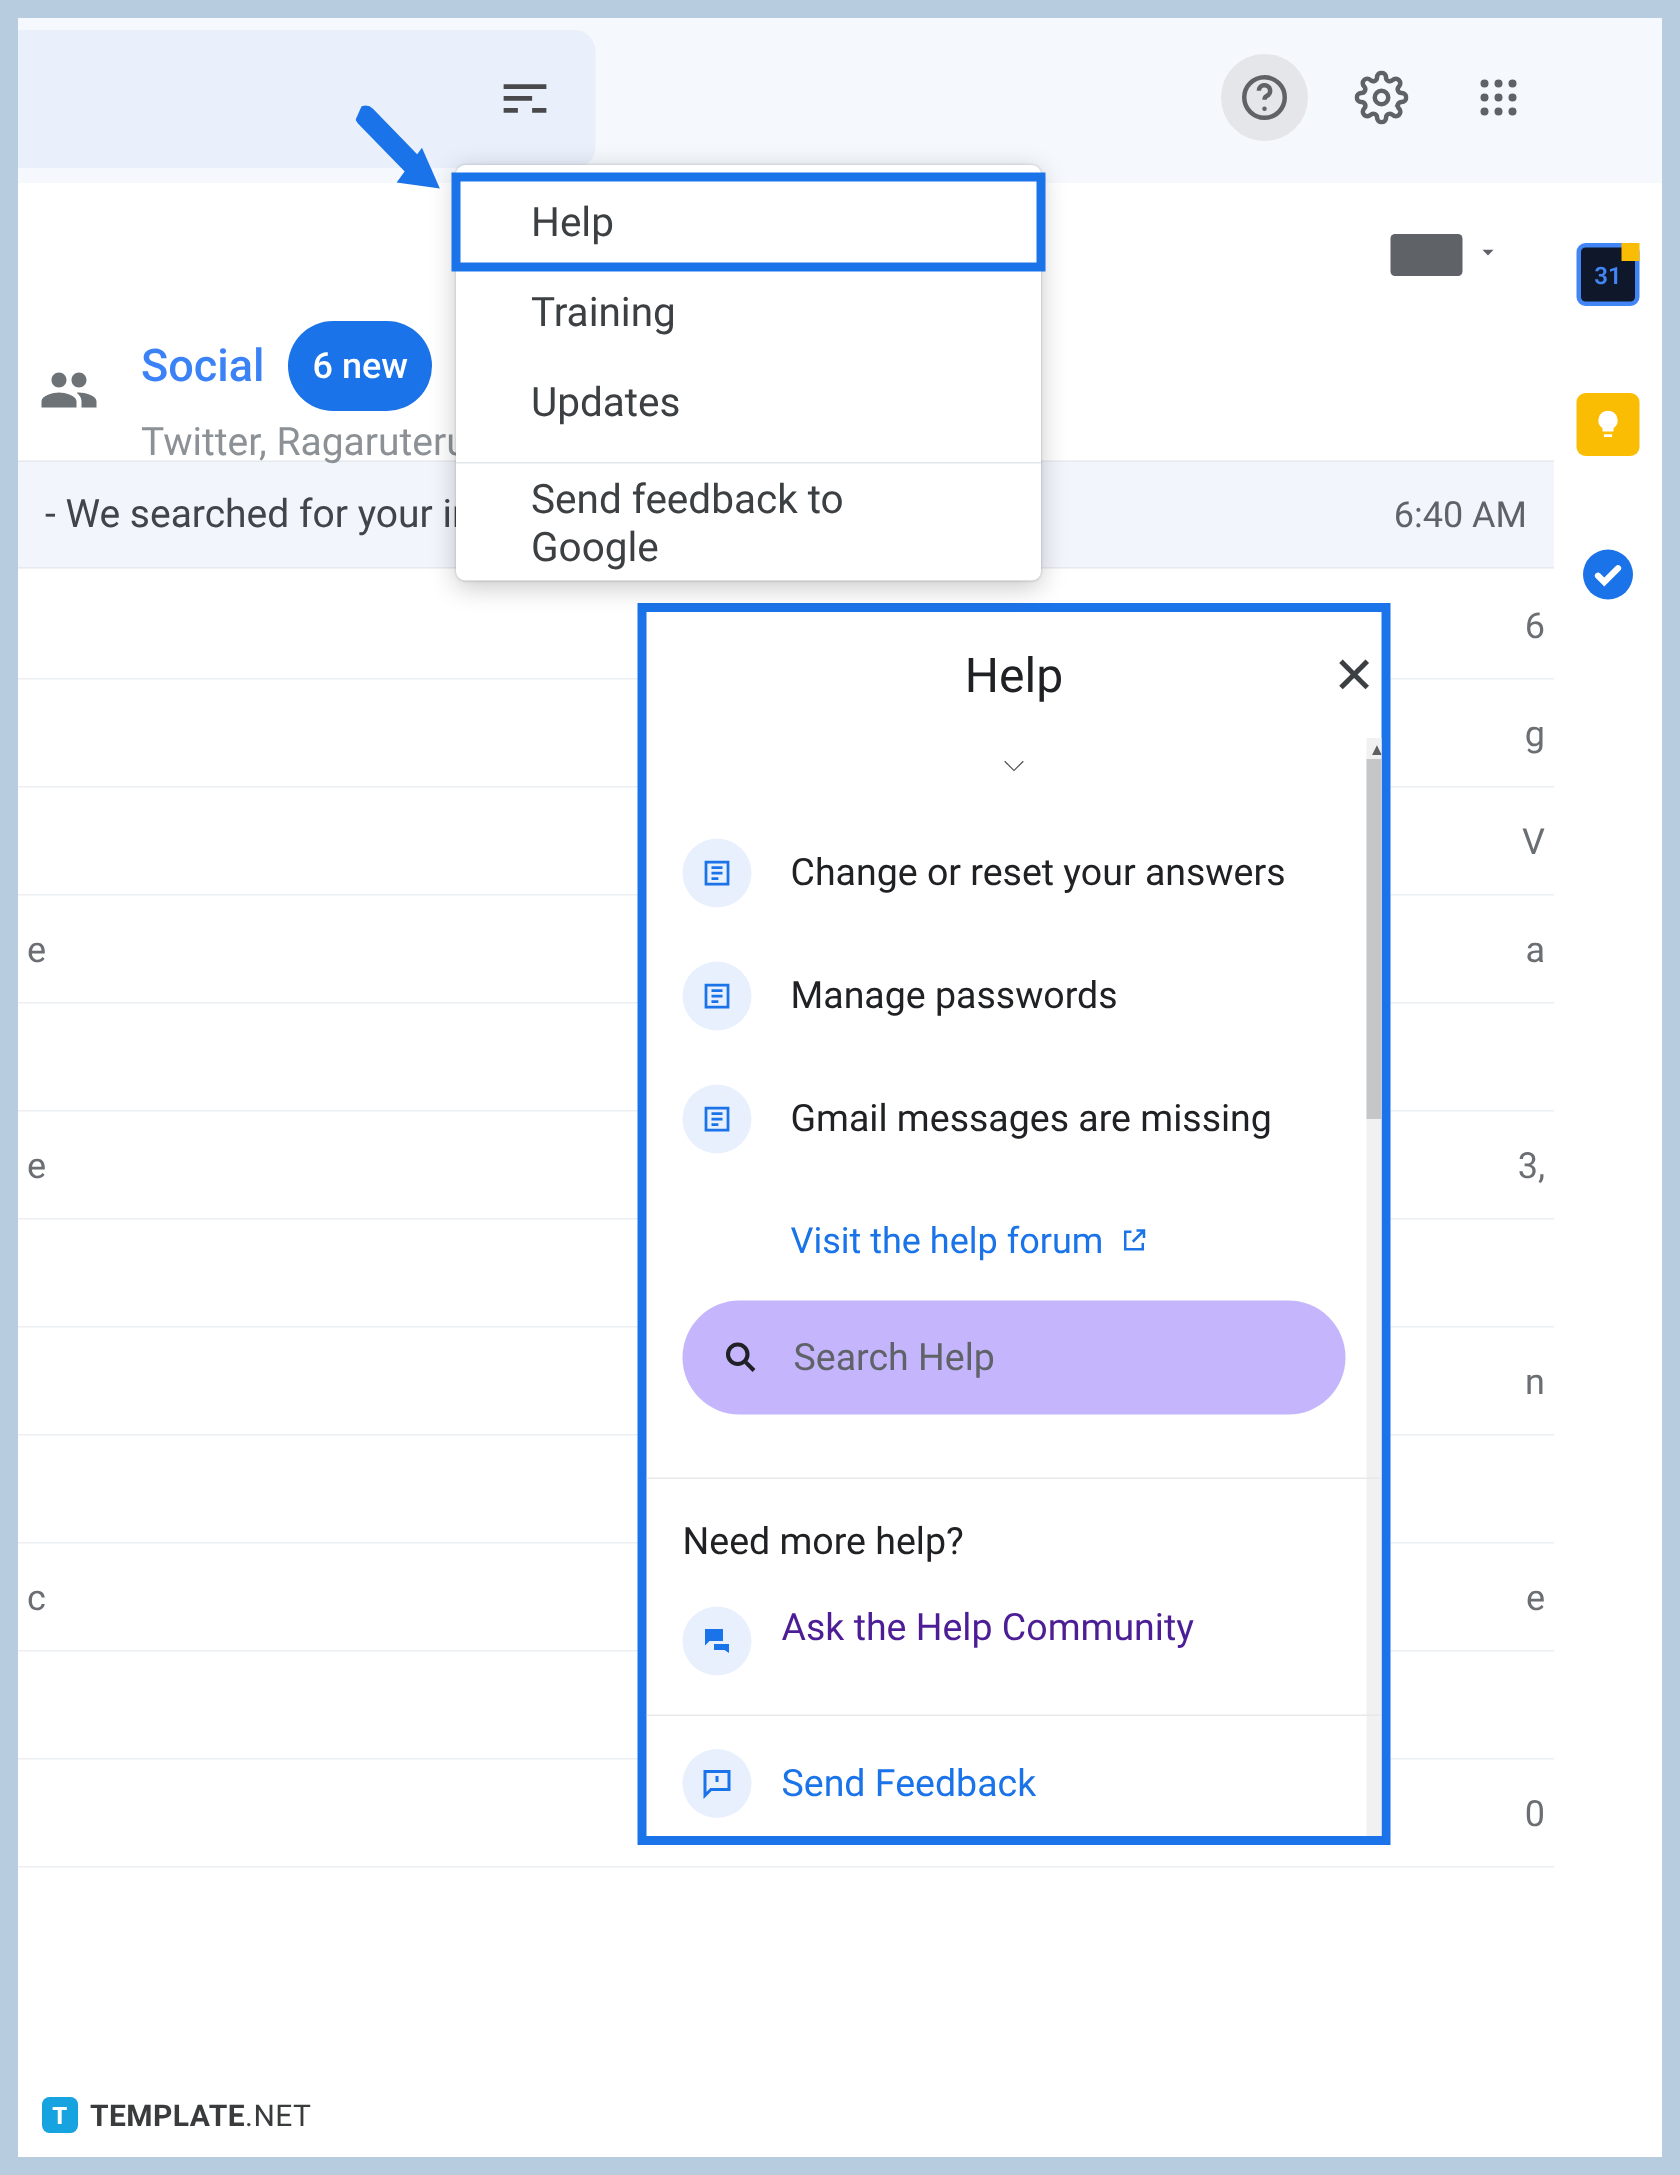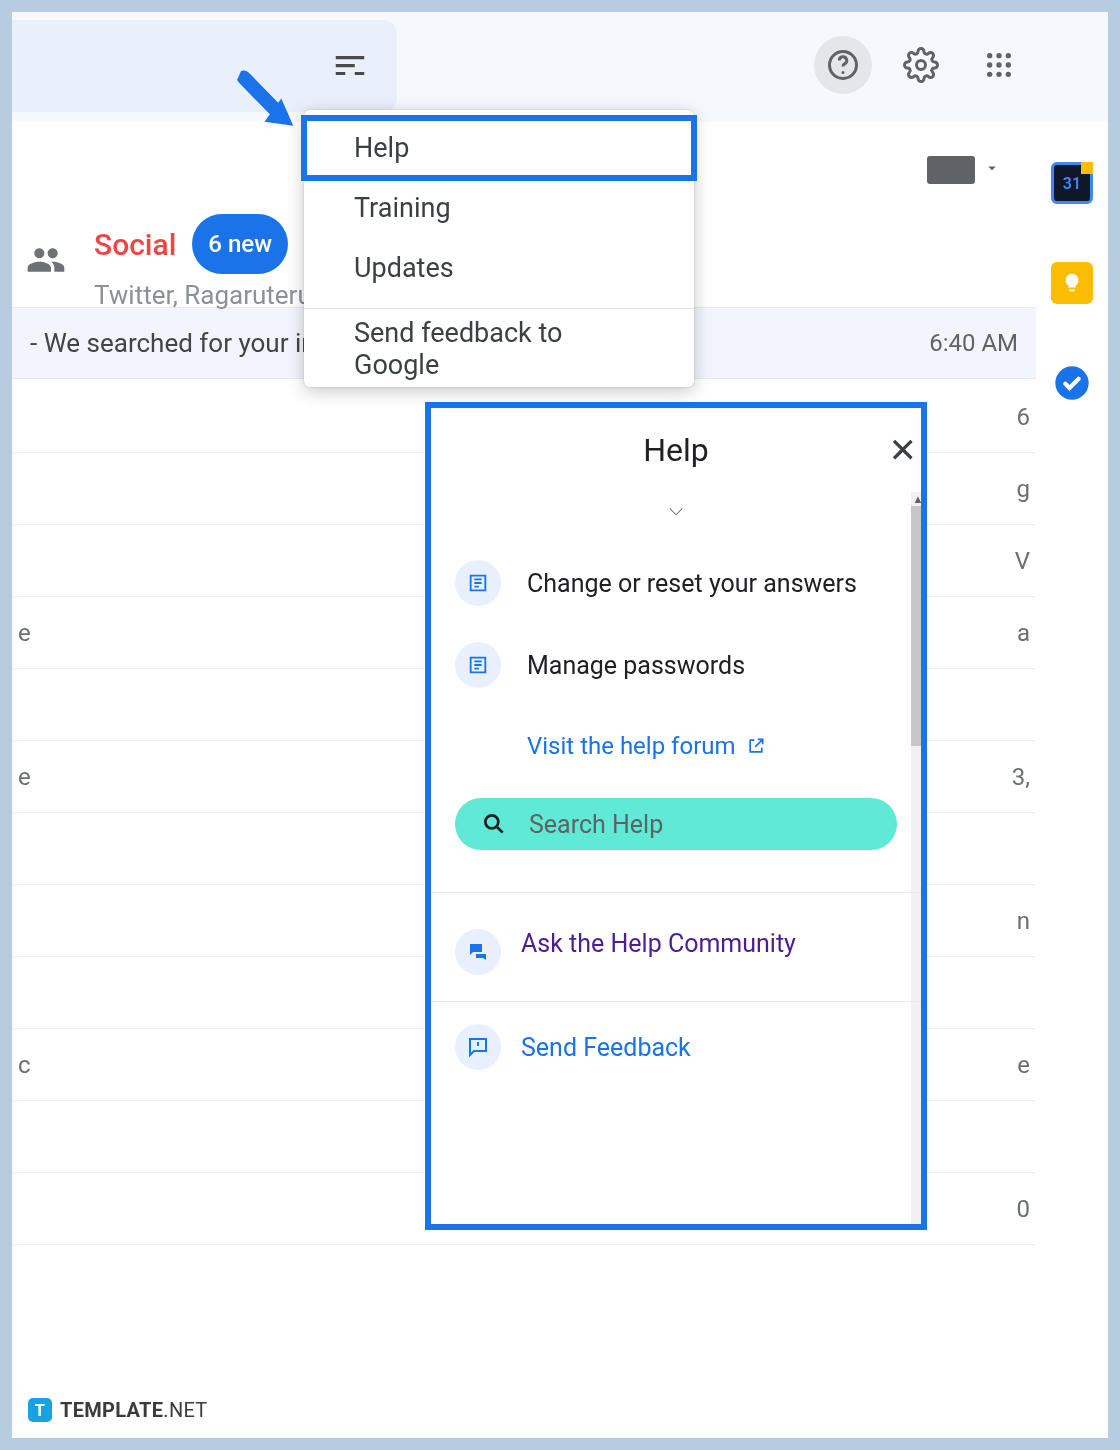--- a/index.html
+++ b/index.html
@@ -100,21 +100,21 @@
   .dropdown-caret { color: #5f6368; }
   .tab-row {
     display: flex;
     align-items: center;
     height: 90px;
     padding-left: 14px;
   }
   .people-icon { color: #6d7277; margin-right: 28px; }
   .tab-content { display: flex; flex-direction: column; gap: 6px; }
   .tab-title-row { display: flex; align-items: center; gap: 16px; }
-  .tab-title { font-size: 30px; color: #ef4444; font-weight: 500; }
+  .tab-title { font-size: 30px; color: #3b82f6; font-weight: 500; }
   .badge {
     background: #1a73e8;
     color: #fff;
     border-radius: 999px;
     padding: 16px 16px;
     font-size: 24px;
     font-weight: 500;
   }
   .tab-sub { font-size: 26px; color: #8c9196; }
   .msg-row {
@@ -228,30 +228,30 @@
   .forum-link {
     display: flex;
     align-items: center;
     gap: 10px;
     color: #1a73e8;
     font-size: 24px;
     padding: 26px 0 26px 72px;
     cursor: pointer;
   }
   .search-help {
-    background: #5eead4;
+    background: #c4b5fd;
     border-radius: 999px;
-    height: 52px;
+    height: 76px;
     display: flex;
     align-items: center;
     gap: 22px;
     padding: 0 26px;
     color: #5f6368;
     font-size: 25px;
-    margin-top: 12px;
+    margin-top: 0;
   }
   .need-more {
     margin: 42px -24px 0 -24px;
     border-top: 1px solid #e6e8ea;
     padding: 28px 24px 0 24px;
   }
   .need-more-title { font-size: 25px; color: #202124; margin-bottom: 20px; }
   .community {
     display: flex;
     gap: 20px;
@@ -501,37 +501,47 @@
       </div>
       <div class="article">
         <div class="article-icon">
           <svg width="22" height="22" viewBox="0 0 24 24" fill="currentColor">
               <path d="M4 4h16v16H4z" fill="none" stroke="currentColor" stroke-width="2"></path>
               <path d="M8 8h8M8 12h8M8 16h5" stroke="currentColor" stroke-width="2"></path>
             </svg>
         </div>
         <span class="article-text">Manage passwords</span>
       </div>
+      <div class="article">
+        <div class="article-icon">
+          <svg width="22" height="22" viewBox="0 0 24 24" fill="currentColor">
+              <path d="M4 4h16v16H4z" fill="none" stroke="currentColor" stroke-width="2"></path>
+              <path d="M8 8h8M8 12h8M8 16h5" stroke="currentColor" stroke-width="2"></path>
+            </svg>
+        </div>
+        <span class="article-text">Gmail messages are missing</span>
+      </div>
 
       <div class="forum-link">
         <span>Visit the help forum</span>
         <svg width="20" height="20" viewBox="0 0 24 24" fill="none" stroke="currentColor" stroke-width="2">
             <path d="M14 4h6v6M20 4l-9 9M19 14v5H5V5h5"></path>
           </svg>
       </div>
 
       <div class="search-help">
         <svg width="26" height="26" viewBox="0 0 24 24" fill="none" stroke="#202124" stroke-width="2.5">
             <circle cx="10" cy="10" r="6"></circle>
             <path d="M20 20l-5-5"></path>
           </svg>
         <span>Search Help</span>
       </div>
 
       <div class="need-more">
+        <div class="need-more-title">Need more help?</div>
         <div class="community">
           <div class="article-icon">
             <svg width="24" height="24" viewBox="0 0 24 24" fill="#1a73e8">
                 <path d="M4 4h12v8H7l-3 3V4zm6 10h10v6l-3-2h-7v-4z"></path>
               </svg>
           </div>
           <div>
             <div class="txt-title">Ask the Help Community</div>
           </div>
         </div>

